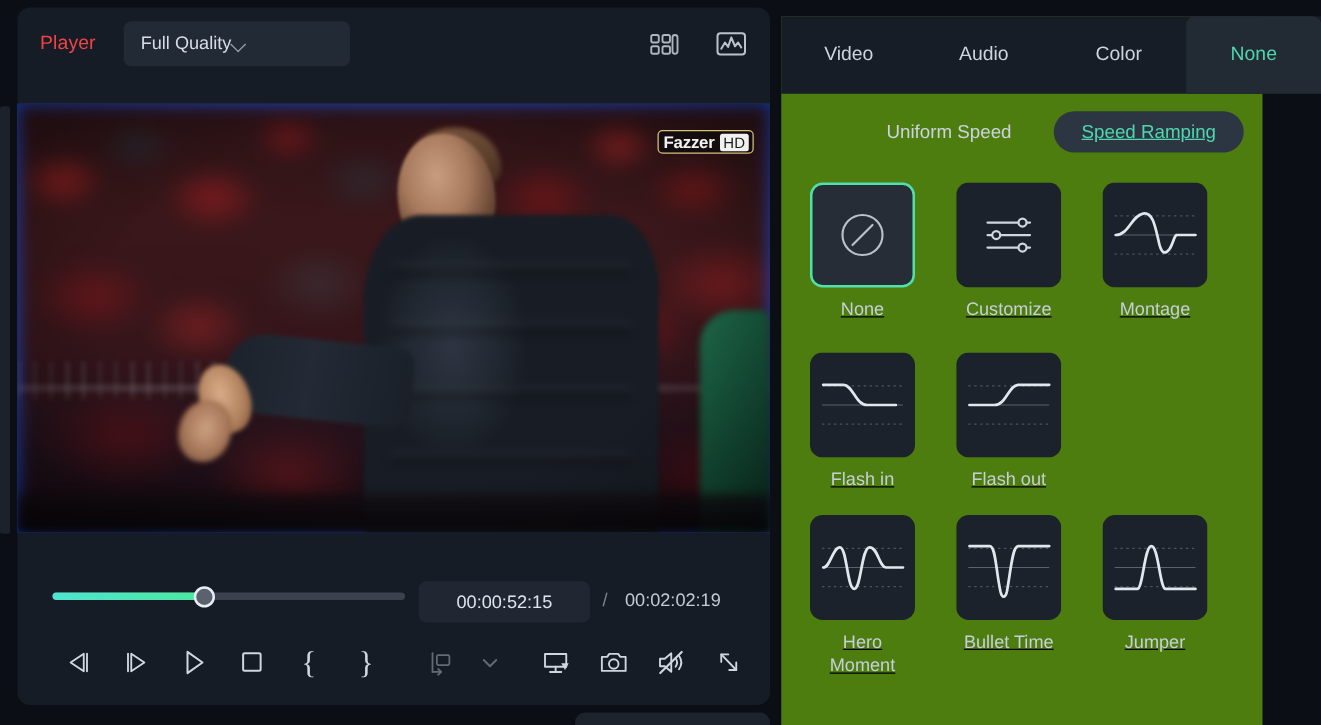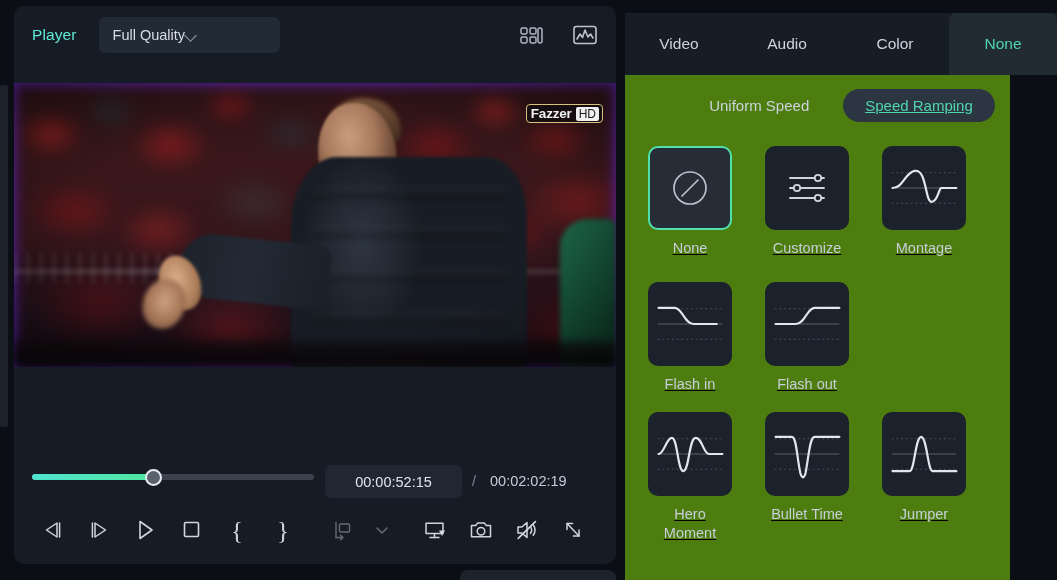--- a/index.html
+++ b/index.html
@@ -22,21 +22,21 @@
   }
   #player-card {
     position: absolute; left: 14px; top: 6px; width: 602px; height: 558px;
     background: #161c25; border-radius: 10px;
   }
   #player-header {
     position: absolute; left: 14px; top: 6px; width: 602px; height: 58px;
     display: flex; align-items: center; padding: 0 18px;
   }
   #player-label {
-    color: #5eead4; font-size: 15.5px; letter-spacing: .1px;
+    color: #ef4444; font-size: 15.5px; letter-spacing: .1px;
   }
   #quality-select {
     margin-left: 22px; width: 181px; height: 36px;
     background: #222a35; border-radius: 6px;
     display: flex; align-items: center; justify-content: flex-start;
     padding: 0 13px 0 14px; cursor: pointer;
   }
   #quality-select .val { color: #d7dde6; font-size: 14.5px; }
   .chev { width: 14px; height: 9px; position: relative; }
   .chev::before {
@@ -45,22 +45,22 @@
     border-right: 1.6px solid #9aa5b3; border-bottom: 1.6px solid #9aa5b3;
     transform: rotate(45deg);
   }
   #header-icons {
     margin-left: auto; display: flex; align-items: center; gap: 28px;
   }
   .hdr-ico { width: 26px; height: 24px; cursor: pointer; opacity: .88; }
 
   
   #video-wrap {
-    position: absolute; left: 14px; top: 83px; width: 602px; height: 284px;
-    overflow: hidden; background: #6d28d9;
+    position: absolute; left: 14px; top: 83px; width: 602px; height: 343px;
+    overflow: hidden; background: #1d4ed8;
   }
   #video-frame { position: absolute; inset: 0; }
   #crowd {
     position: absolute; inset: 0;
     background:
       radial-gradient(ellipse 50px 34px at 6% 18%, rgba(150,32,32,.85), transparent 70%),
       radial-gradient(ellipse 44px 30px at 16% 10%, rgba(40,40,48,.9), transparent 70%),
       radial-gradient(ellipse 58px 38px at 26% 22%, rgba(140,28,30,.8), transparent 70%),
       radial-gradient(ellipse 40px 28px at 36% 8%, rgba(120,22,26,.8), transparent 70%),
       radial-gradient(ellipse 52px 34px at 46% 18%, rgba(45,42,50,.85), transparent 70%),
@@ -158,21 +158,21 @@
     background: rgba(12,12,14,.72); padding: 1px 3px 1px 4px;
   }
   #wm-name { color: #f2f2f2; font-size: 13.5px; font-weight: bold; letter-spacing: -.2px; }
   #wm-hd {
     margin-left: 4px; background: #f0f0f0; color: #1a1a1a;
     font-size: 12px; font-weight: normal; padding: 0 3px; border-radius: 2px;
   }
 
   
   #transport {
-    position: absolute; left: 4px; top: 440px; width: 586px; height: 124px;
+    position: absolute; left: 14px; top: 440px; width: 586px; height: 124px;
   }
   #slider-row {
     position: absolute; left: 0; top: 21px; width: 602px; height: 32px;
     display: flex; align-items: center;
   }
   #track {
     position: absolute; left: 28px; top: 13px; width: 282px; height: 6px;
     background: #3b424d; border-radius: 3px;
   }
   #track-fill {

